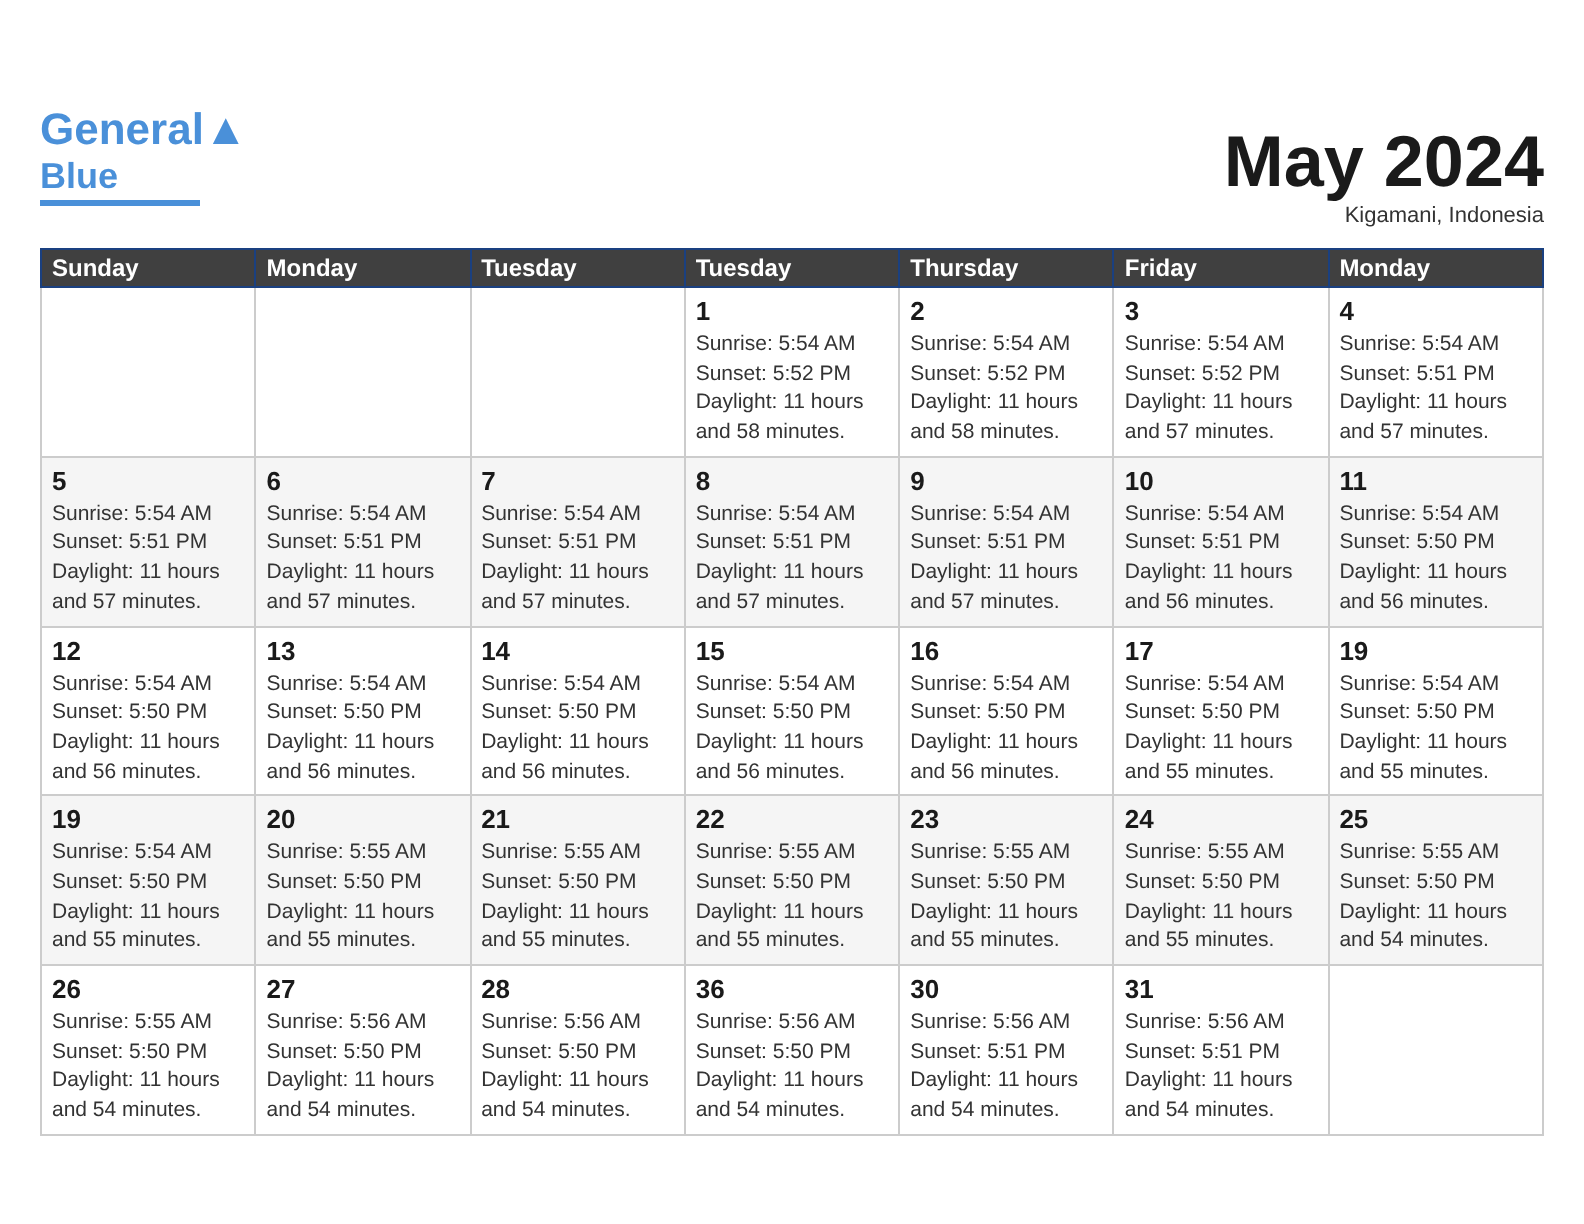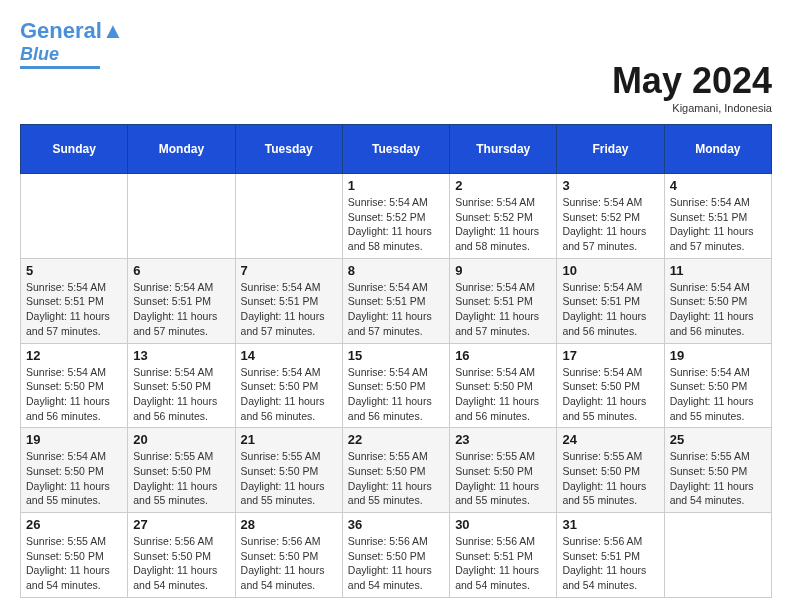--- a/index.html
+++ b/index.html
@@ -13,20 +13,21 @@
     .header {
       display: flex;
       justify-content: space-between;
       align-items: flex-start;
       margin-bottom: 10px;
     }
     .logo {
       display: flex;
       flex-direction: column;
       align-items: flex-start;
+      margin-top: 34px;
     }
     .logo-text {
       font-size: 22px;
       font-weight: bold;
       color: #1a3a6b;
       line-height: 1;
     }
     .logo-text span {
       color: #4a90d9;
     }
@@ -48,24 +49,24 @@
     .location {
       font-size: 11px;
       color: #333;
     }
     .calendar {
       width: 100%;
       border-collapse: collapse;
       font-size: 11px;
     }
     .calendar thead tr th {
-      background: #1d4ed8;
+      background: #404040;
       color: #fff;
-      text-align: center;
-      padding: 17px 5px;
+      text-align: left;
+      padding: 2px 5px;
       font-size: 12px;
       font-weight: bold;
       border: 1px solid #1a4080;
     }
     .calendar tbody tr td {
       vertical-align: top;
       border: 1px solid #ccc;
       padding: 4px 5px;
       width: 107px;
       min-height: 80px;
@@ -89,21 +90,21 @@
       background: #fff !important;
     }
   </style>
 </head>
 <body>
 
 <div class="header">
   <div class="logo">
     <div class="logo-text">
       <span>General</span><span style="color:#4a90d9;">▲</span><br>
-      <span style="color:#4a90d9; font-size:18px;font-style:italic;">Blue</span>
+      <span style="color:#4a90d9; font-size:18px;">Blue</span>
     </div>
     <div class="logo-underline"></div>
   </div>
   <div class="title-block">
     <div class="month-title">May 2024</div>
     <div class="location">Kigamani, Indonesia</div>
   </div>
 </div>
 
 <table class="calendar">

